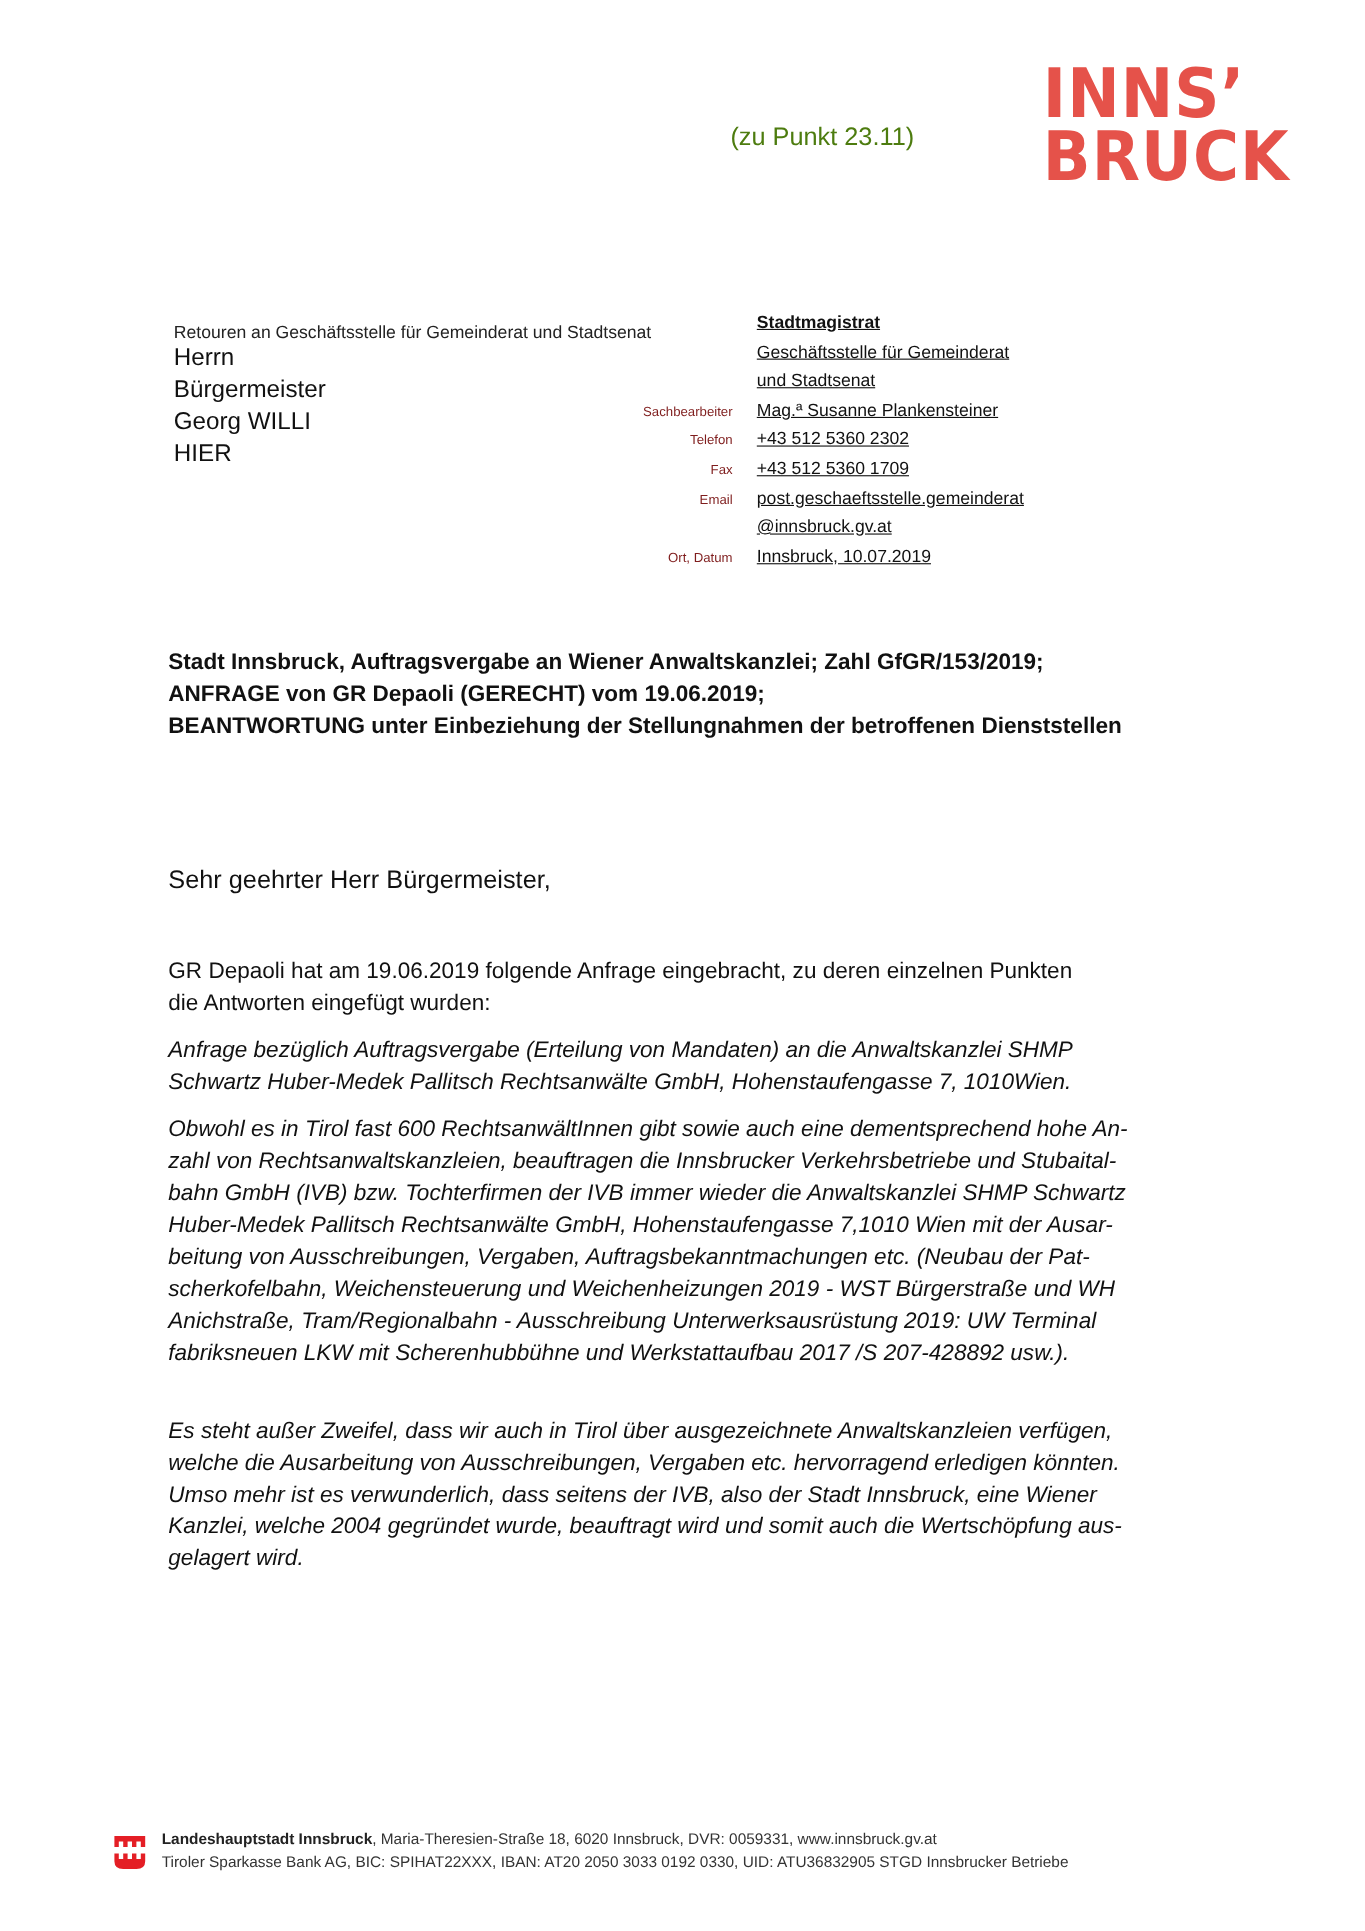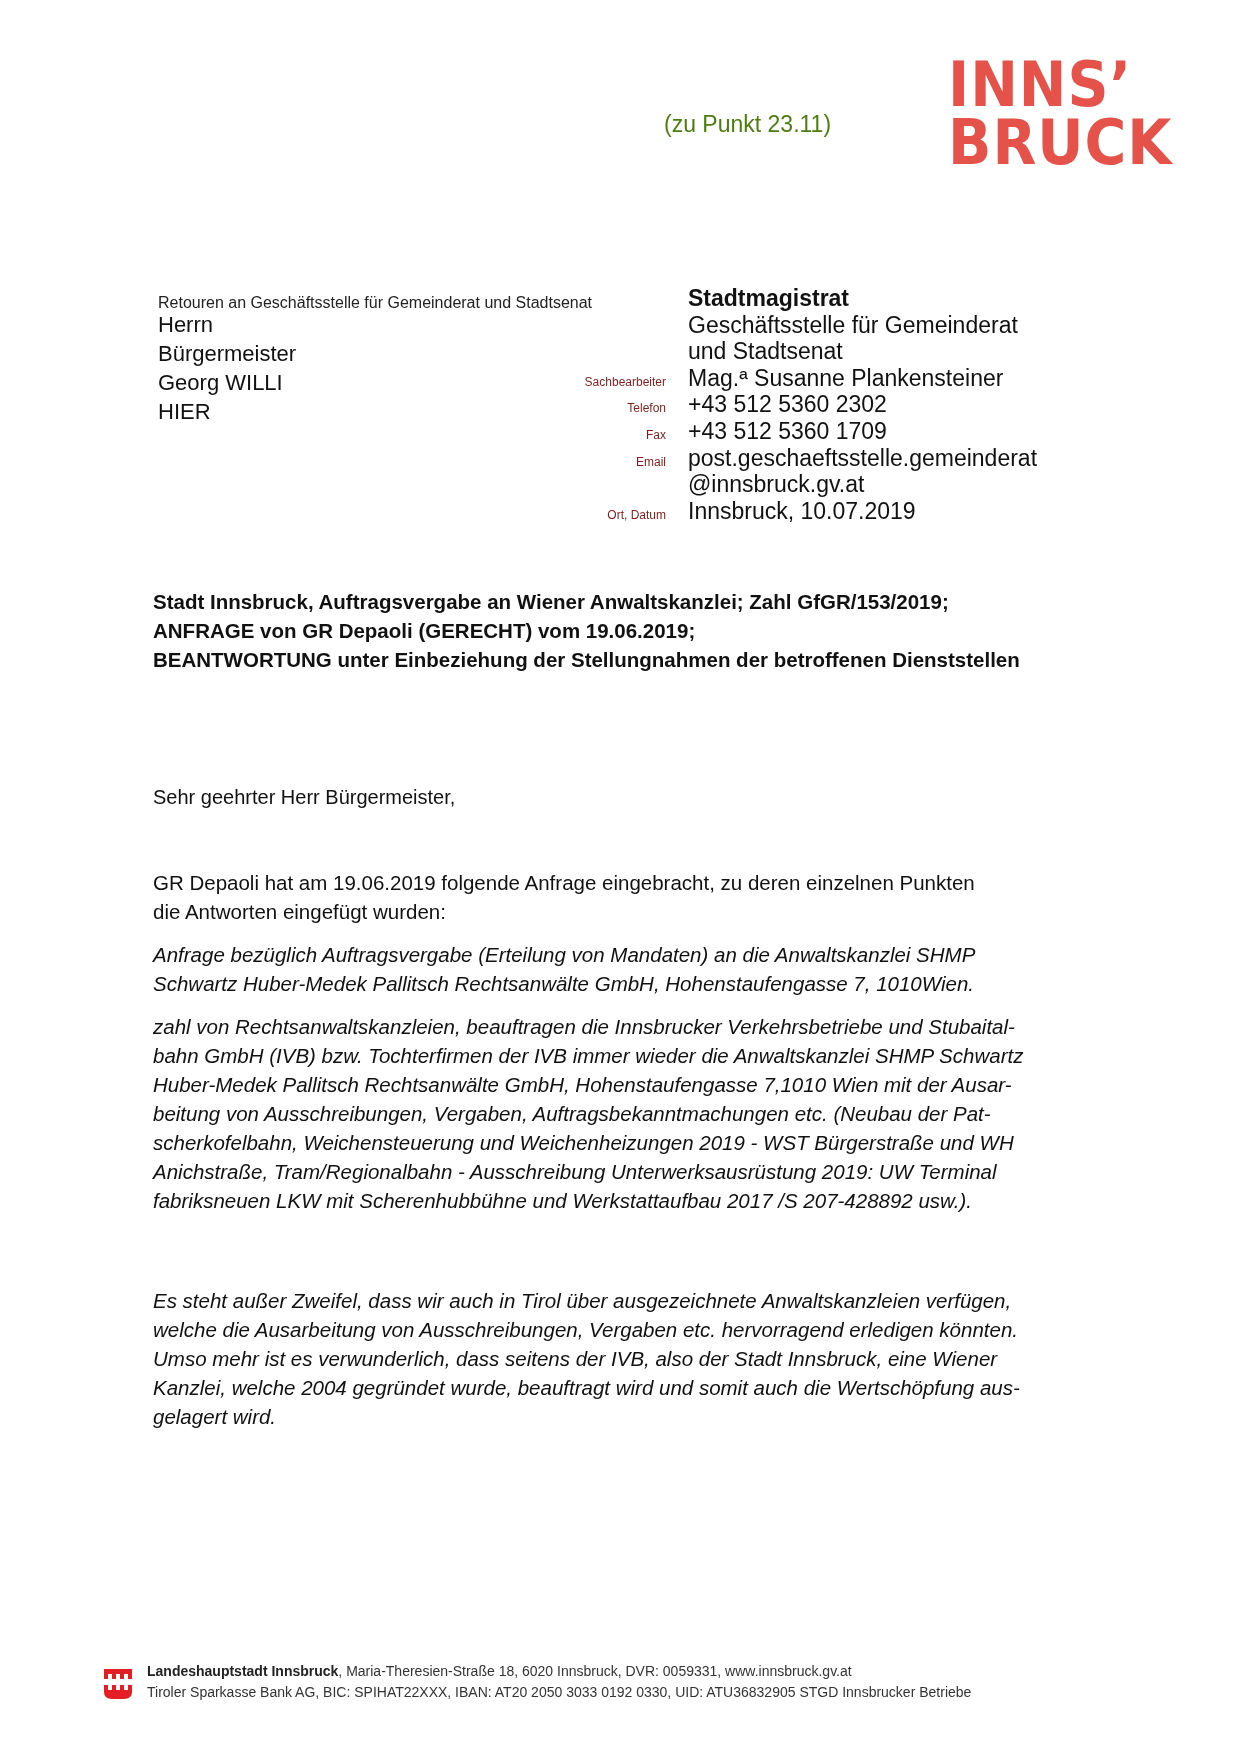--- a/index.html
+++ b/index.html
@@ -16,29 +16,29 @@
 
   
   #return-line { left: 158px; top: 294px; font-size: 16px; color: #222; white-space: nowrap; }
   #recipient { left: 158px; top: 310px; font-size: 22px; line-height: 29px; }
   #recipient div { white-space: nowrap; }
 
   
   #sender { left: 560px; top: 285px; width: 560px; }
   .s-row { display: flex; align-items: baseline; height: 26.6px; }
   .s-label { width: 106px; text-align: right; font-size: 12px; color: #7f1d1d; padding-right: 22px; flex: none; }
-  .s-value { font-size: 23px; white-space: nowrap; }
+  .s-value { font-size: 16px; white-space: nowrap; text-decoration: underline; }
   .s-value.bold { font-weight: bold; }
 
   
   #subject { left: 153px; top: 587px; width: 1000px; font-weight: bold; font-size: 20.5px; line-height: 29px; }
   #subject div { white-space: nowrap; }
 
   
-  #salutation { left: 153px; top: 786px; font-size: 20px; white-space: nowrap; }
+  #salutation { left: 153px; top: 786px; font-size: 23px; white-space: nowrap; }
   .para { position: absolute; left: 153px; width: 990px; font-size: 20.5px; line-height: 29px; }
   .para div { white-space: nowrap; }
   .italic { font-style: italic; }
   #p-intro { top: 868px; }
   #p-q1 { top: 940px; }
   #p-q2 { top: 1012px; }
   #p-q3 { top: 1286px; }
 
   
   #footer { left: 103px; top: 1661px; width: 1100px; }
@@ -115,20 +115,21 @@
   <div>GR Depaoli hat am 19.06.2019 folgende Anfrage eingebracht, zu deren einzelnen Punkten</div>
   <div>die Antworten eingefügt wurden:</div>
 </div>
 
 <div id="p-q1" class="para italic">
   <div>Anfrage bezüglich Auftragsvergabe (Erteilung von Mandaten) an die Anwaltskanzlei SHMP</div>
   <div>Schwartz Huber-Medek Pallitsch Rechtsanwälte GmbH, Hohenstaufengasse 7, 1010Wien.</div>
 </div>
 
 <div id="p-q2" class="para italic">
+  <div>Obwohl es in Tirol fast 600 RechtsanwältInnen gibt sowie auch eine dementsprechend hohe An-</div>
   <div>zahl von Rechtsanwaltskanzleien, beauftragen die Innsbrucker Verkehrsbetriebe und Stubaital-</div>
   <div>bahn GmbH (IVB) bzw. Tochterfirmen der IVB immer wieder die Anwaltskanzlei SHMP Schwartz</div>
   <div>Huber-Medek Pallitsch Rechtsanwälte GmbH, Hohenstaufengasse 7,1010 Wien mit der Ausar-</div>
   <div>beitung von Ausschreibungen, Vergaben, Auftragsbekanntmachungen etc. (Neubau der Pat-</div>
   <div>scherkofelbahn, Weichensteuerung und Weichenheizungen 2019 - WST Bürgerstraße und WH</div>
   <div>Anichstraße, Tram/Regionalbahn - Ausschreibung Unterwerksausrüstung 2019: UW Terminal</div>
   <div>fabriksneuen LKW mit Scherenhubbühne und Werkstattaufbau 2017 /S 207-428892 usw.).</div>
 </div>
 
 <div id="p-q3" class="para italic">

